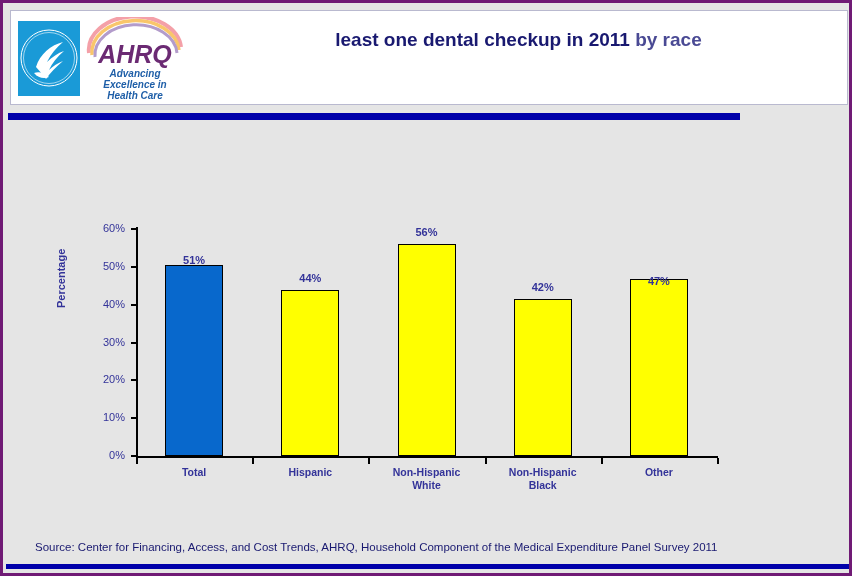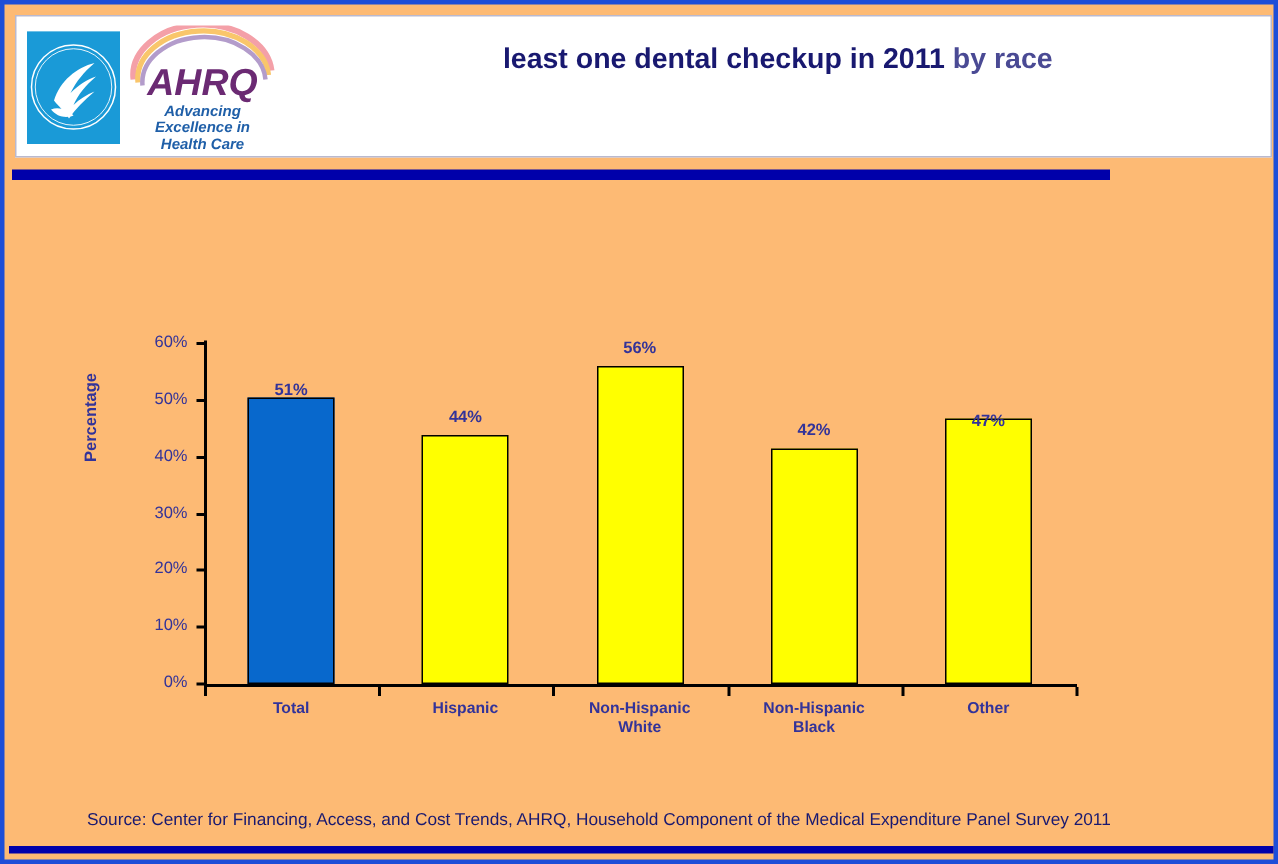--- a/index.html
+++ b/index.html
@@ -9,22 +9,22 @@
   }
   body {
     font-family: "Liberation Sans", sans-serif;
   }
 
   #page {
     position: relative;
     width: 852px;
     height: 576px;
     box-sizing: border-box;
-    background: #fdba74;
-    border: 3px solid #1d4ed8;
+    background: #e5e5e5;
+    border: 3px solid #701a75;
     overflow: hidden;
   }
 
   
   #header-box {
     position: absolute;
     left: 7px;
     top: 7px;
     width: 838px;
     height: 95px;
@@ -197,21 +197,20 @@
     height: 5px;
     background: #0000aa;
   }
   #source {
     position: absolute;
     left: 32px;
     top: 538px;
     font-size: 11.5px;
     color: #191970;
     white-space: nowrap;
-    margin-left: 23px;
   }
 </style>
 </head>
 <body>
 
 <div id="page">
 
   <div id="header-box">
 
     <div id="logo-block">

